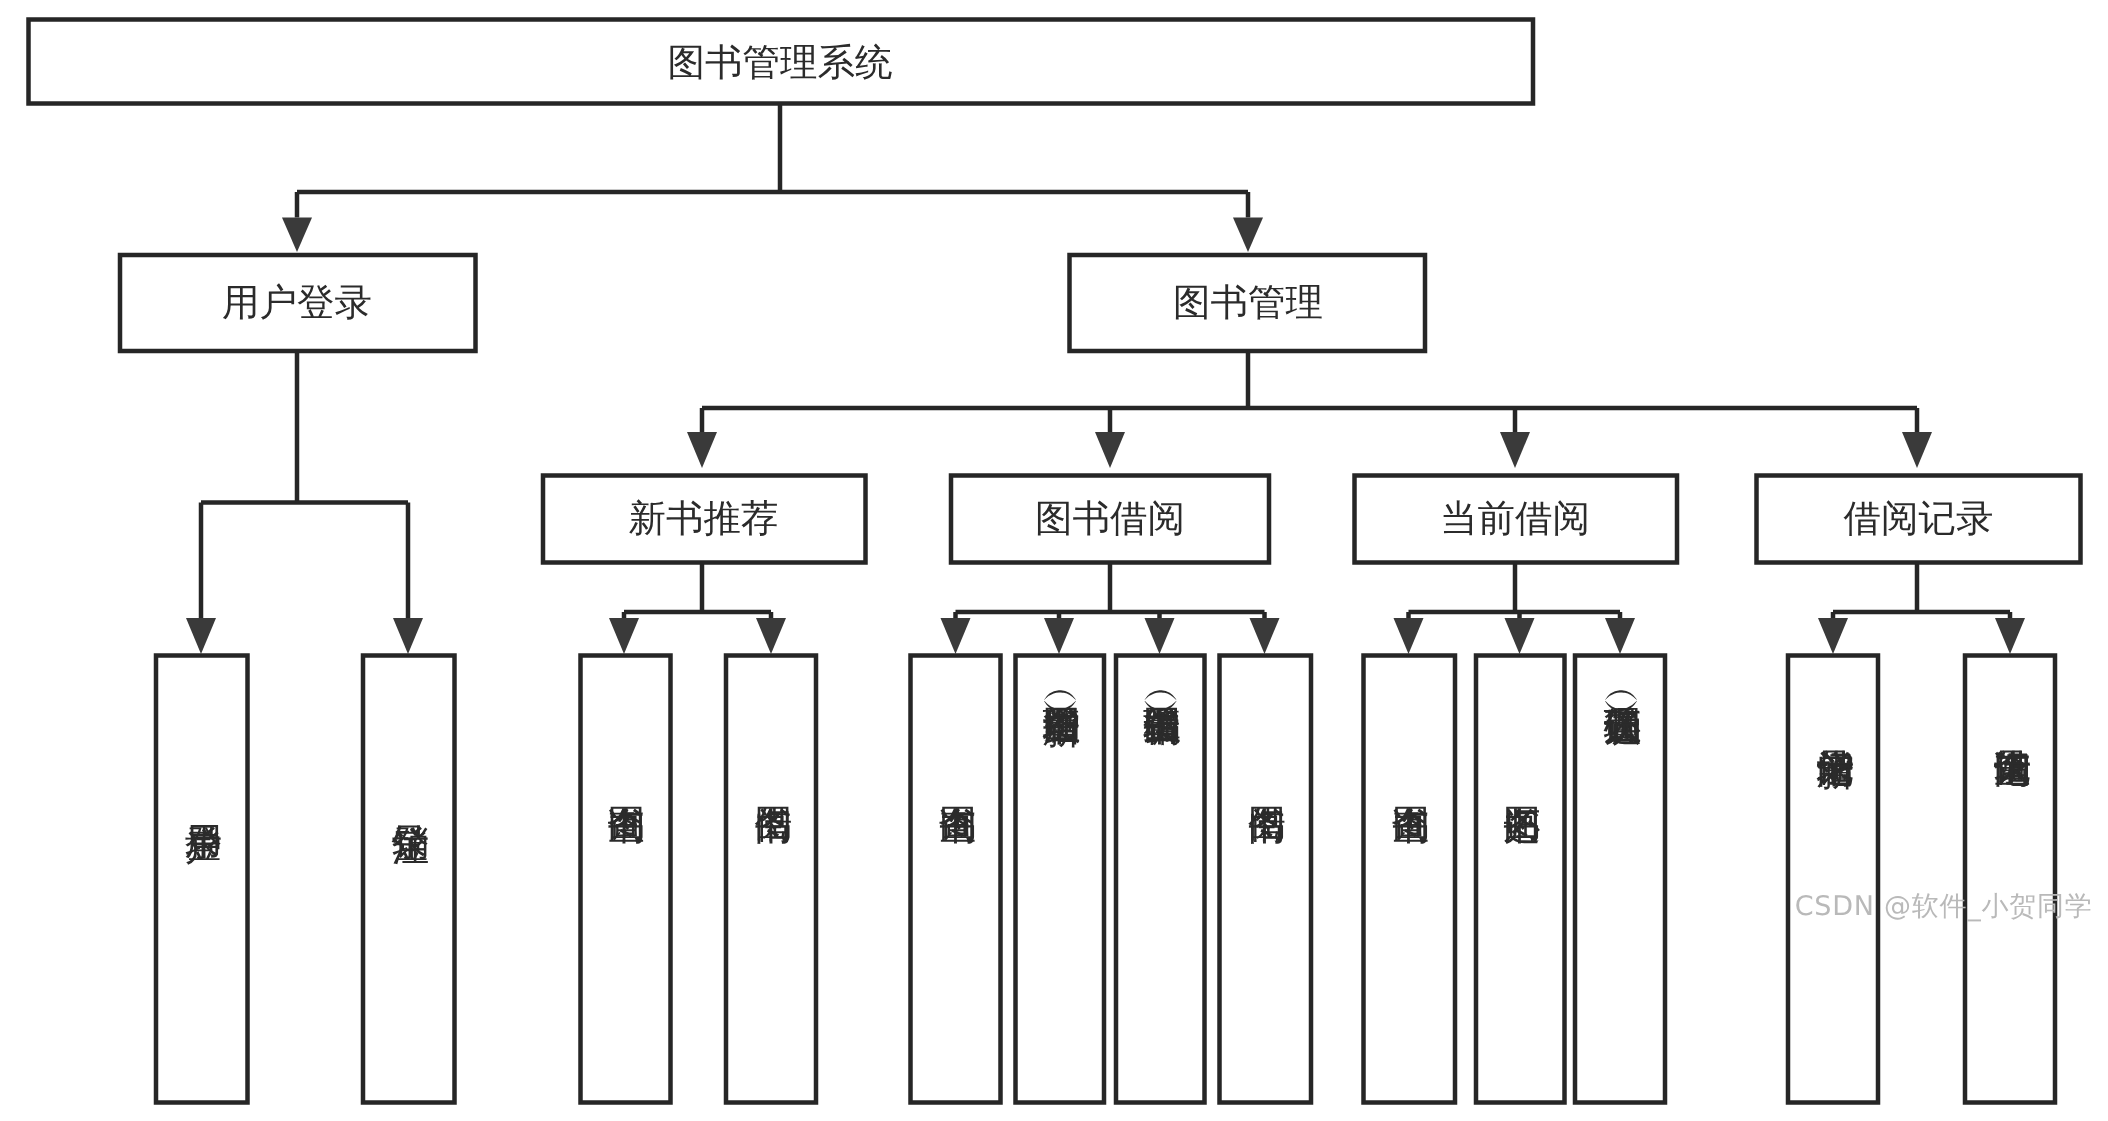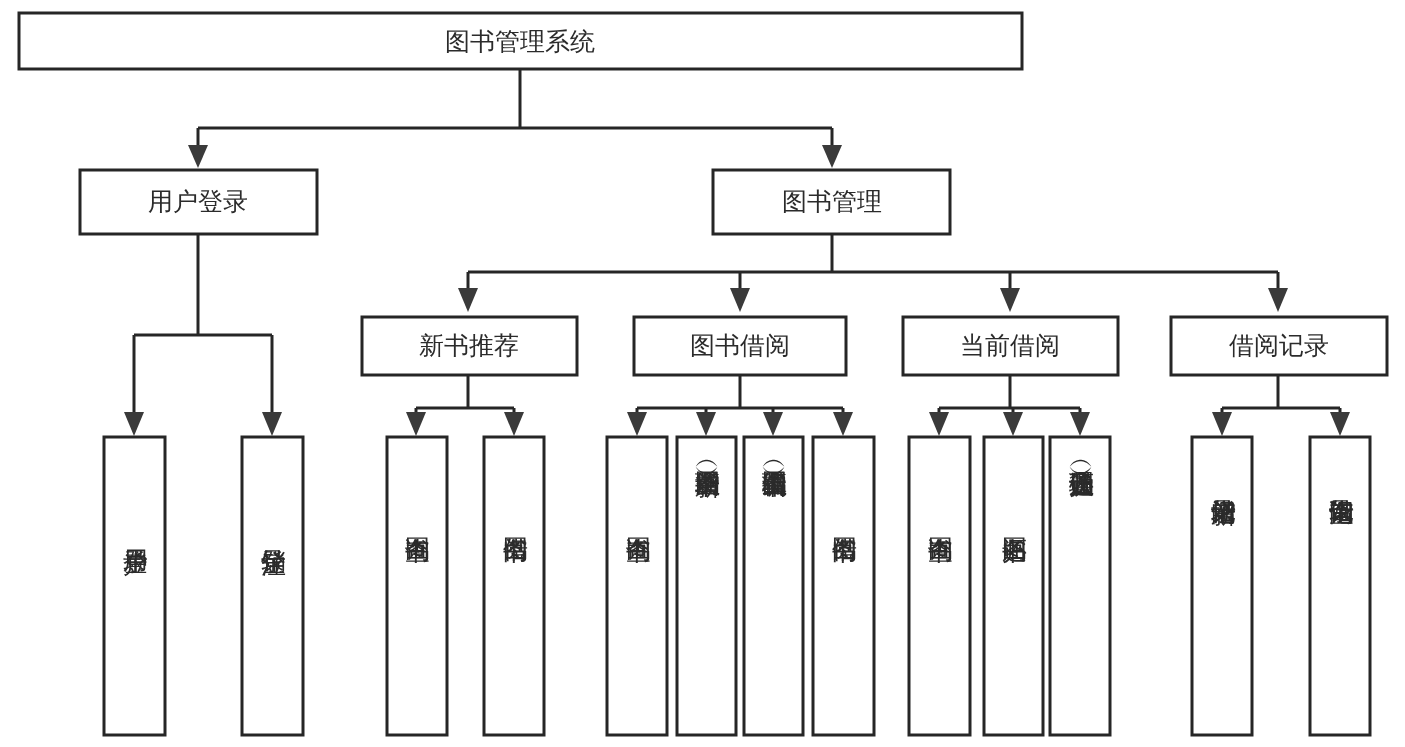--- a/index.html
+++ b/index.html
@@ -232,13 +232,14 @@
       <rect class="node-rect" x="1192" y="437" width="60" height="298"></rect>
       <text class="node-label vertical" x="1222" y="480" writing-mode="tb" glyph-orientation-vertical="0">新增借阅记录</text>
     </g>
     <g>
       <rect class="node-rect" x="1310" y="437" width="60" height="298"></rect>
       <text class="node-label vertical" x="1340" y="480" writing-mode="tb" glyph-orientation-vertical="0">查询借阅记录</text>
     </g>
 
   </svg>
 
+  <div class="watermark">CSDN @软件_小贺同学</div>
 </div>
 
 </body></html>

